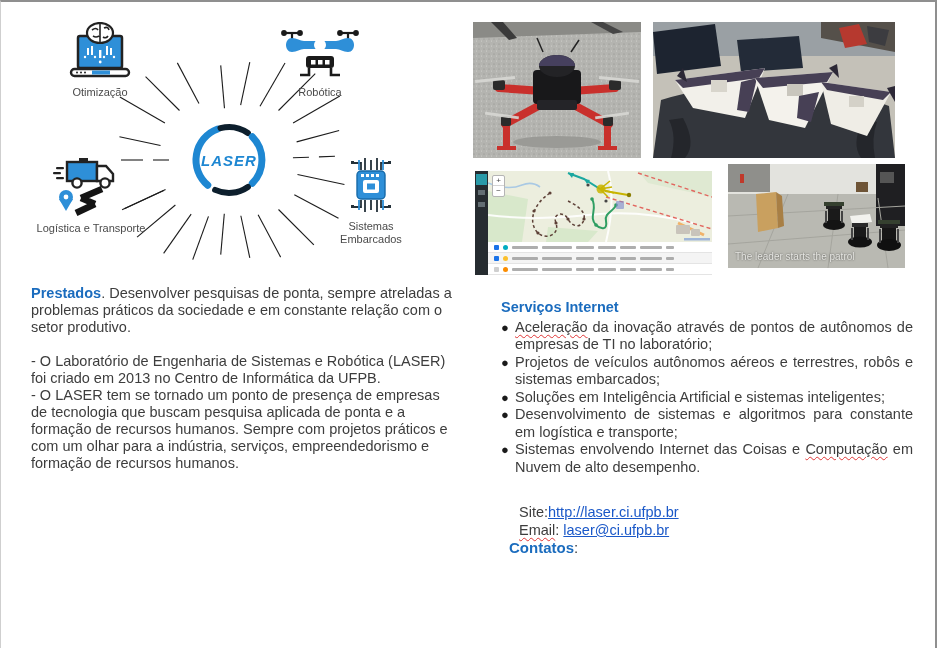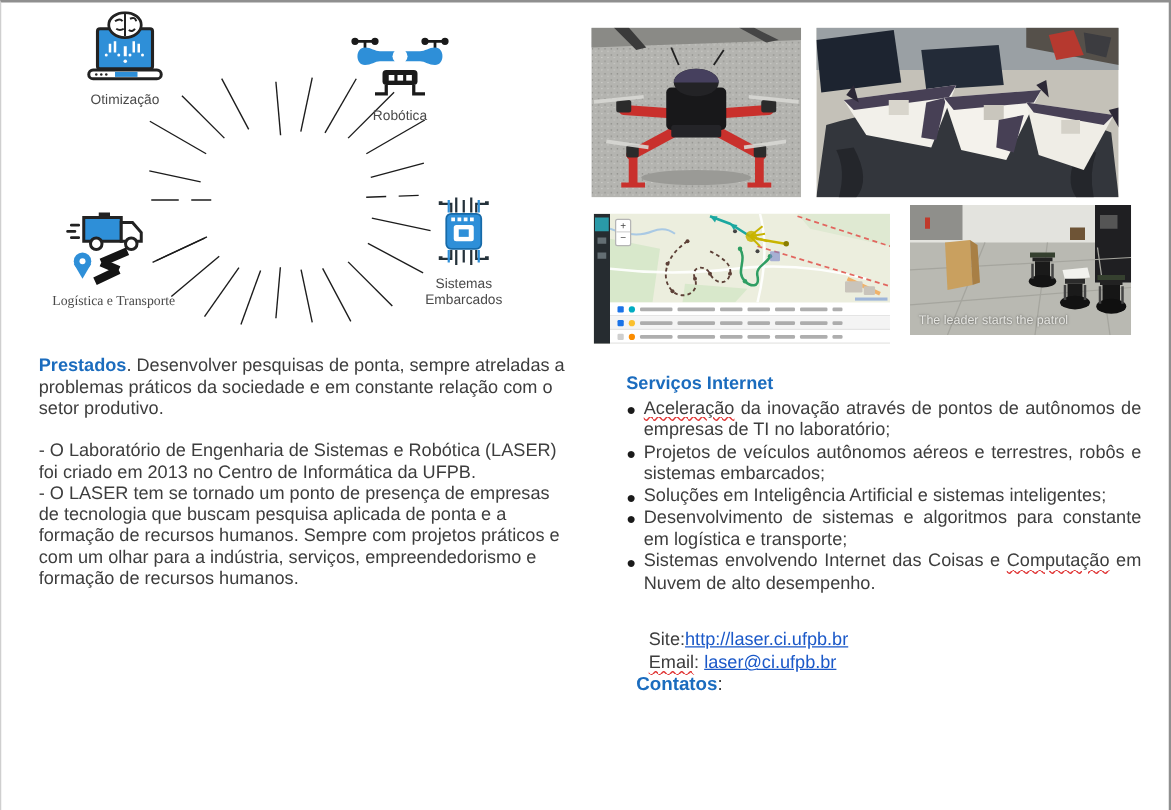--- a/index.html
+++ b/index.html
@@ -91,22 +91,33 @@
         <line x1="162.7458393333612" y1="188.42851484533037" x2="121.0556811296753" y2="207.86895488540253"></line>
         <line x1="159.5296679486336" y1="143.44618164275684" x2="118.44746871781376" y2="134.71389062841095"></line>
         <line x1="168" y1="158" x2="152" y2="158"></line>
         <line x1="142" y1="158" x2="120" y2="158"></line>
         <line x1="163.91412011995152" y1="121" x2="118.88079912316073" y2="95"></line>
         <line x1="178.50252531694167" y1="108.50252531694167" x2="144.5613998199874" y2="74.56139981998739"></line>
         <line x1="197.95381998170302" y1="101.49135405702867" x2="176.35812809355204" y2="60.875764785518015"></line>
         <line x1="164.5584549074345" y1="187.58327832184895" x2="123.77460449078525" y2="206.60110010018042"></line>
       </svg>
 
-
-    <div class="node" style="left:56px;top:7px;width:86px;text-align:center;">
+    <div class="abs" id="logo">
+      <svg width="82" height="82" viewBox="0 0 82 82">
+        <g transform="translate(41,41)" fill="none" stroke-linecap="round">
+          <path d="M -21.2 25.3 A 33 33 0 0 1 -11.3 -31" stroke="#1e87d2" stroke-width="7"></path>
+          <path d="M -8.5 -31.9 A 33 33 0 0 1 18.9 -27" stroke="#0d1f2d" stroke-width="6"></path>
+          <path d="M 23.3 -23.3 A 33 33 0 0 1 23.3 23.3" stroke="#1e87d2" stroke-width="7"></path>
+          <path d="M 18.9 27 A 33 33 0 0 1 -13.9 29.9" stroke="#0d1f2d" stroke-width="6"></path>
+        </g>
+      </svg>
+      <div id="logo-text">LASER</div>
+    </div>
+
+    <div class="node" style="left:56px;top:20px;width:86px;text-align:center;">
       <svg width="76" height="58" viewBox="0 0 76 58">
         <rect x="16" y="14" width="44" height="32" rx="2" fill="#2e8fd8" stroke="#222" stroke-width="2.5"></rect>
         <g fill="#fff">
           <rect x="25" y="26" width="2" height="7"></rect>
             <rect x="29" y="24" width="2" height="9"></rect>
           <circle cx="23" cy="35" r="1.2"></circle>
             <circle cx="33" cy="35" r="1.2"></circle>
           <rect x="44" y="24" width="2" height="9"></rect>
             <rect x="48" y="26" width="2" height="7"></rect>
           <circle cx="42" cy="35" r="1.2"></circle>
@@ -145,21 +156,21 @@
         <g fill="#fff">
             <rect x="31" y="32" width="4.5" height="4.5"></rect>
             <rect x="38" y="32" width="4.5" height="4.5"></rect>
             <rect x="45" y="32" width="4.5" height="4.5"></rect>
           </g>
         <path d="M29 40 v7 h-9 M51 40 v7 h9" fill="none" stroke="#1a1a1a" stroke-width="2.6"></path>
       </svg>
       <div class="node-label">Robótica</div>
     </div>
 
-    <div class="node" style="left:30px;top:164px;width:120px;font-family:Liberation Serif, serif;">
+    <div class="node" style="left:30px;top:152px;width:120px;">
       <svg width="78" height="62" viewBox="0 0 78 62">
         <g fill="#222">
             <rect x="4" y="13" width="8" height="2.2" rx="1"></rect>
             <rect x="1" y="18" width="8" height="2.2" rx="1"></rect>
             <rect x="4" y="23" width="8" height="2.2" rx="1"></rect>
           </g>
         <rect x="27" y="4" width="9" height="4" fill="#222"></rect>
         <rect x="15" y="8" width="30" height="19" fill="#2e8fd8" stroke="#222" stroke-width="2.4"></rect>
         <path d="M45 12 h9 l7 8 v7 h-16 z" fill="#fff" stroke="#222" stroke-width="2.4"></path>
         <circle cx="25" cy="29" r="4.6" fill="#fff" stroke="#222" stroke-width="2.4"></circle>

